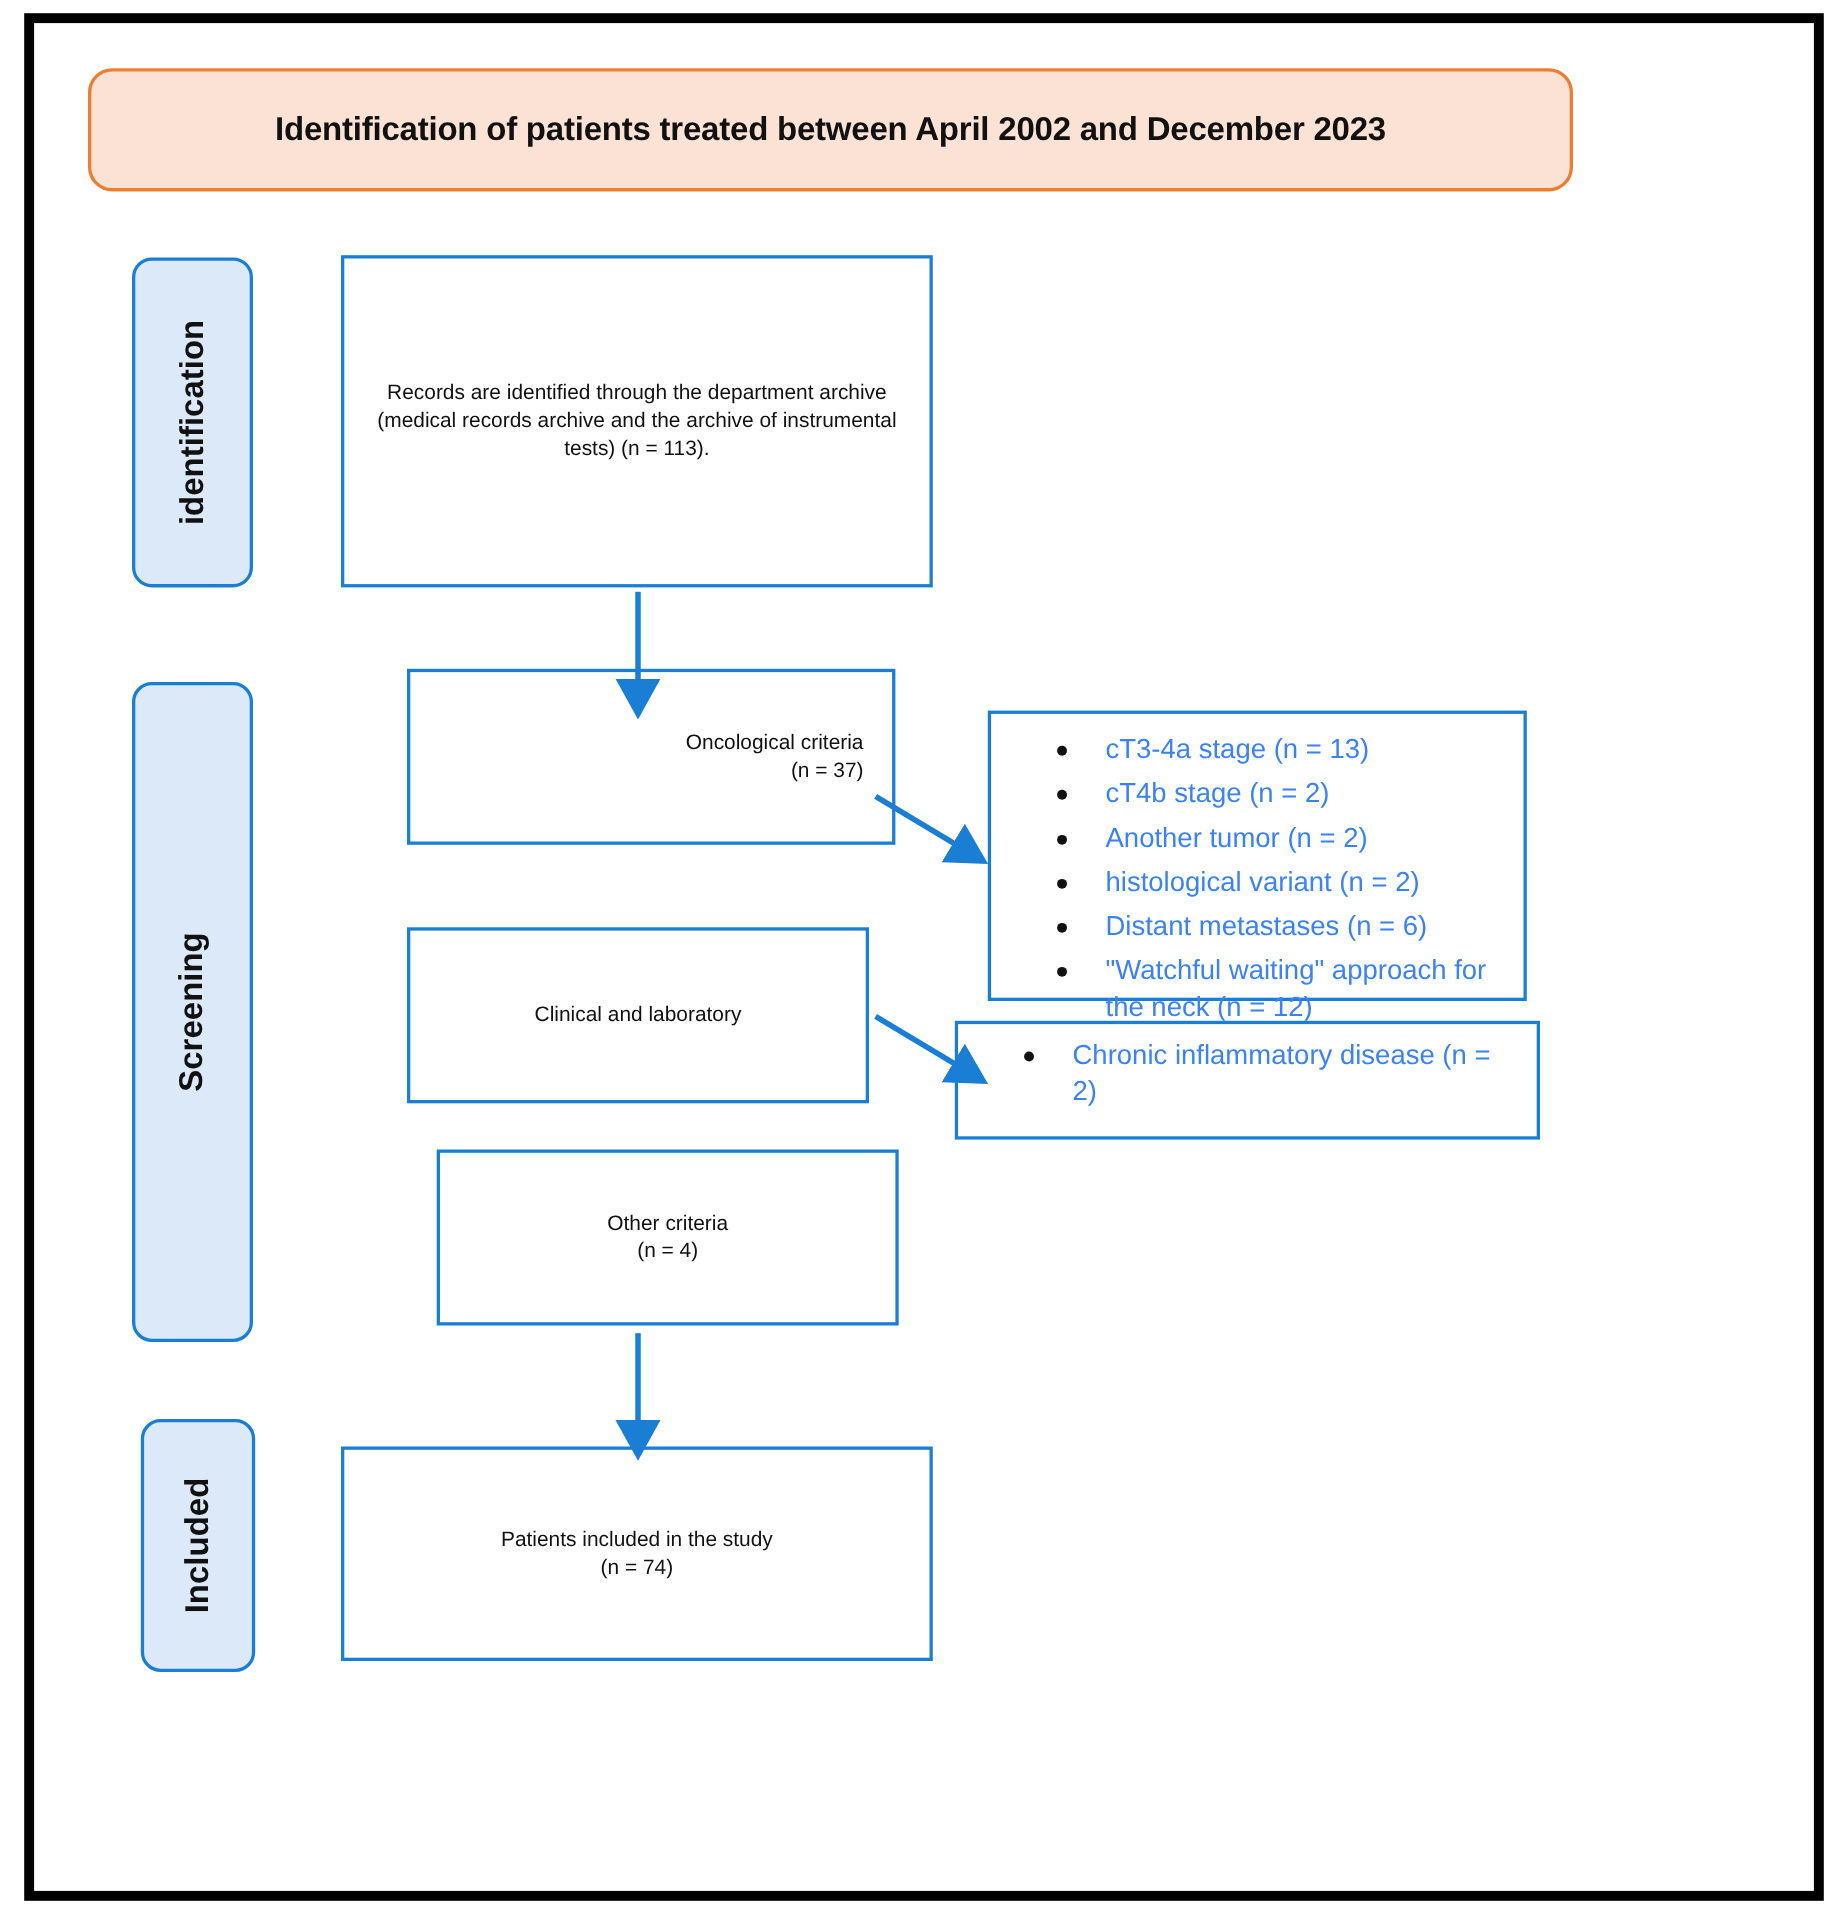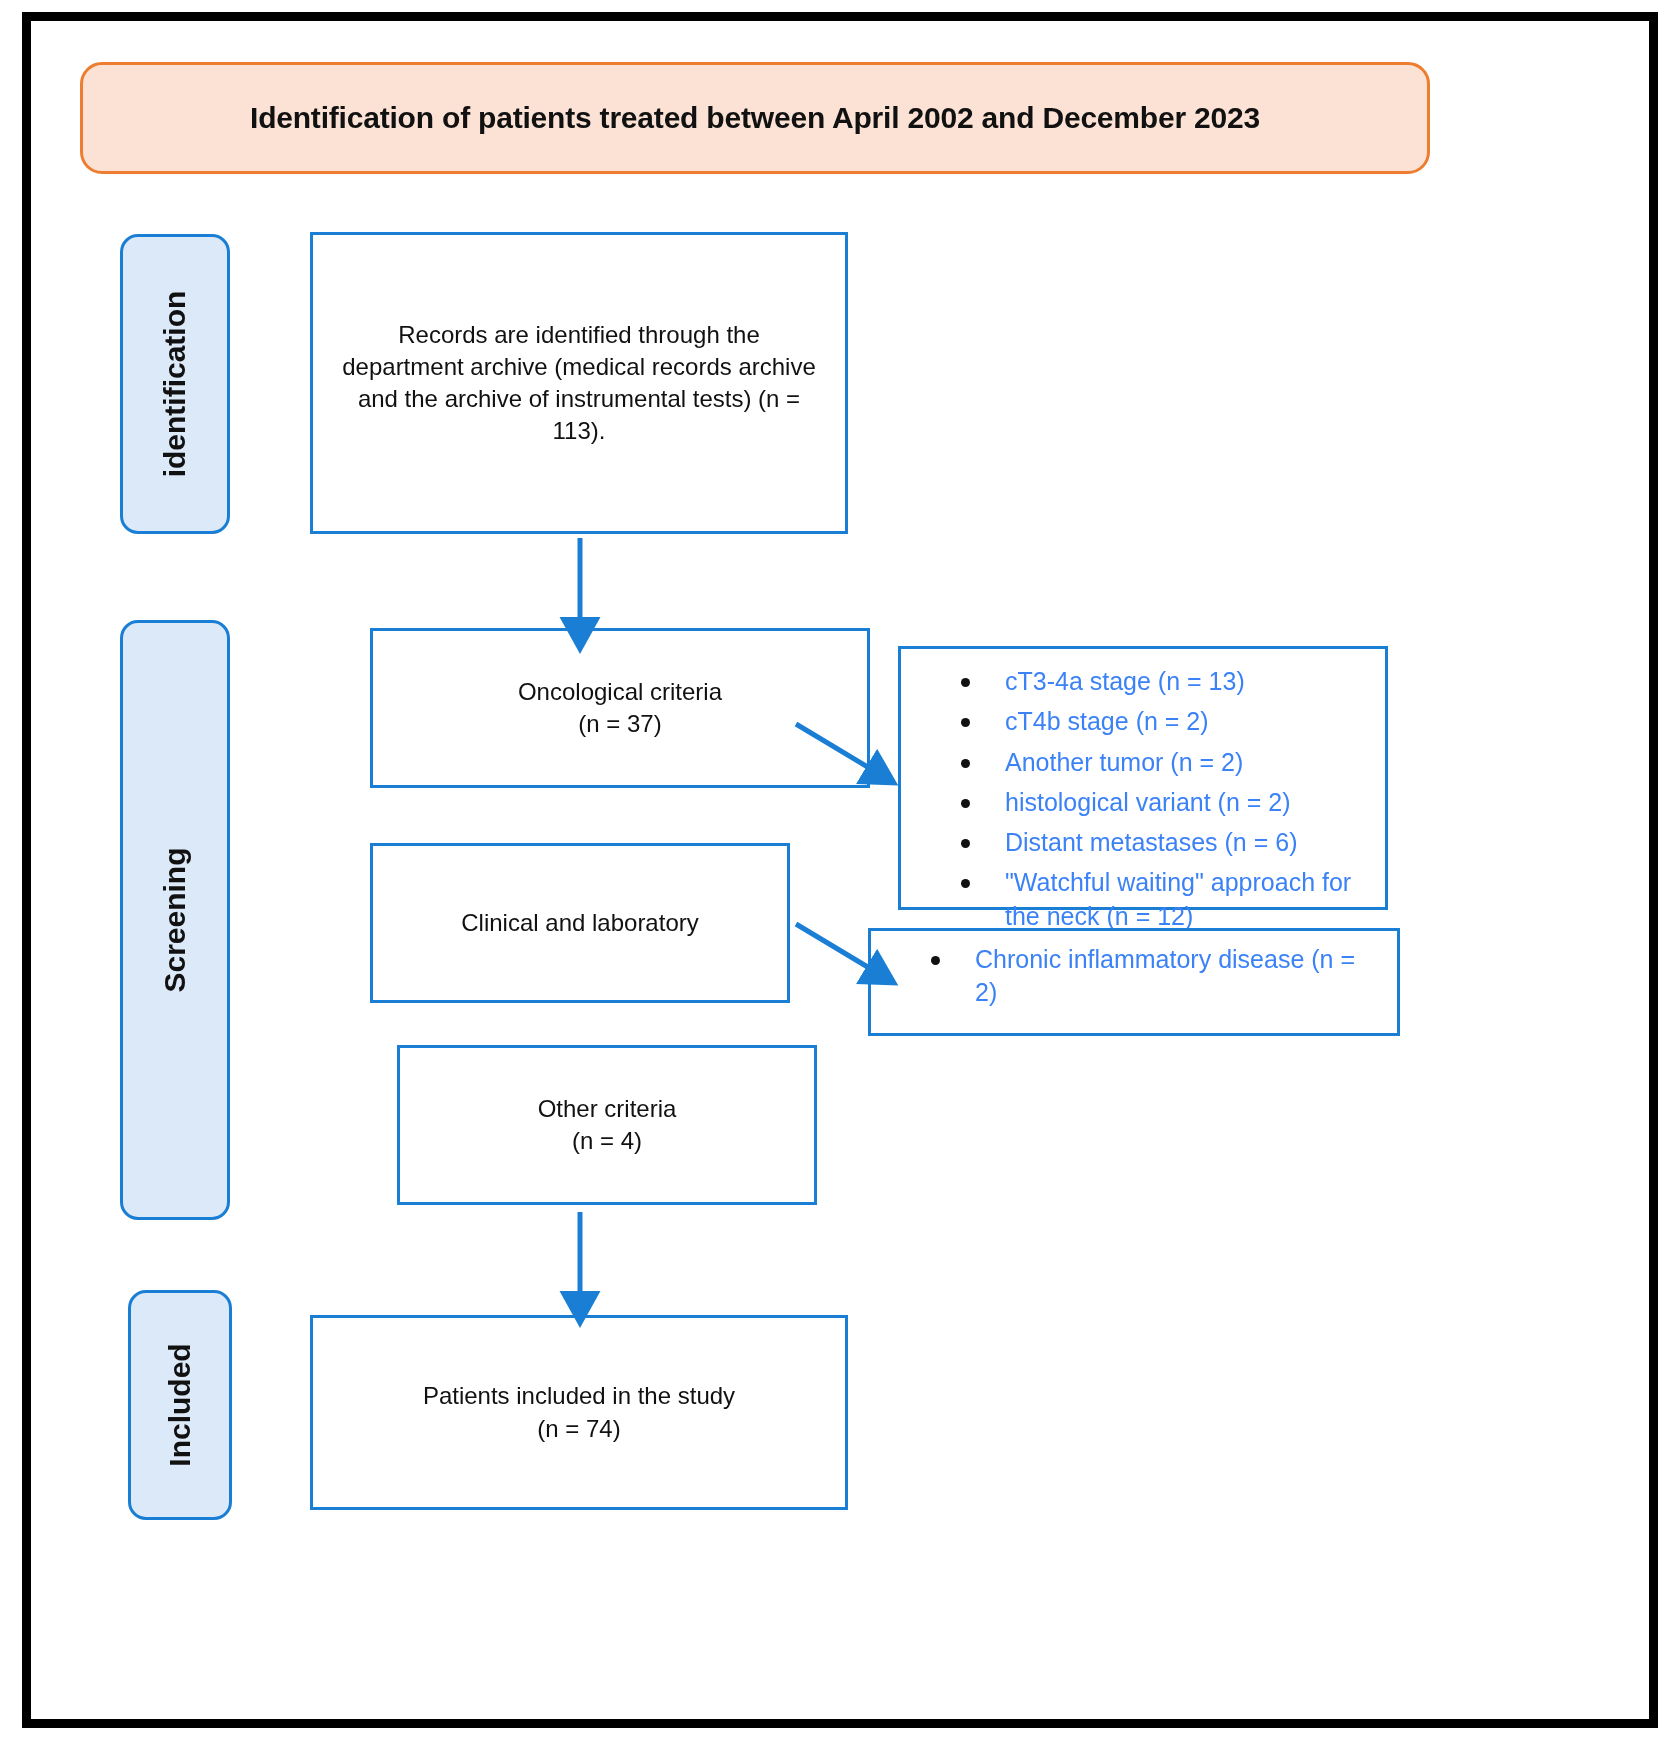--- a/index.html
+++ b/index.html
@@ -75,27 +75,27 @@
   .box{
     position:absolute;
     box-sizing:border-box;
     background:#ffffff;
     border:3px solid #1A7FD4;
     display:flex;
     align-items:center;
     justify-content:center;
     text-align:center;
     color:#111111;
-    font-size:24px;
+    font-size:19px;
     line-height:1.34;
   }
   .box .inner{ padding:0 26px; width:100%; }
 
   #box-records{ left:310px; top:232px; width:538px; height:302px; }
-  #box-onco{    left:370px; top:628px; width:500px; height:160px; }
+  #box-onco{    left:370px; top:608px; width:444px; height:160px;text-align:right; }
   #box-clinlab{ left:370px; top:843px; width:420px; height:160px; }
   #box-other{   left:370px; top:1045px; width:420px; height:160px;margin-left:27px; }
   #box-included{left:310px; top:1315px; width:538px; height:195px; }
 
   
   .bulletbox{
     position:absolute;
     box-sizing:border-box;
     background:#ffffff;
     border:3px solid #1A7FD4;

